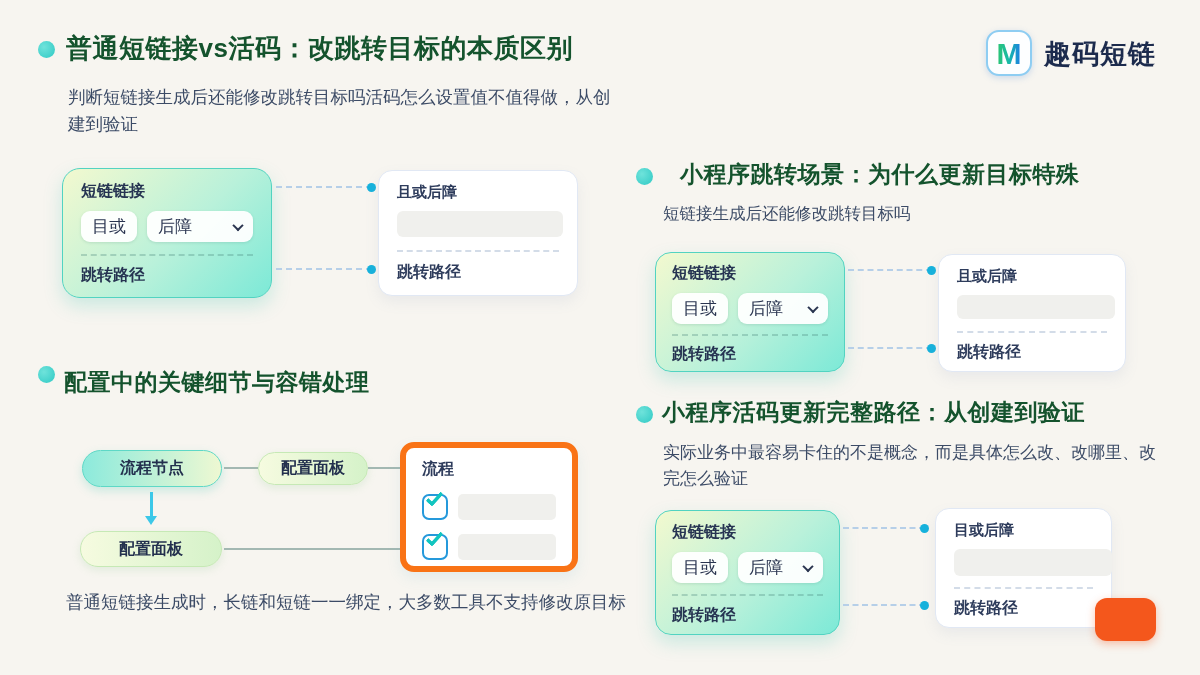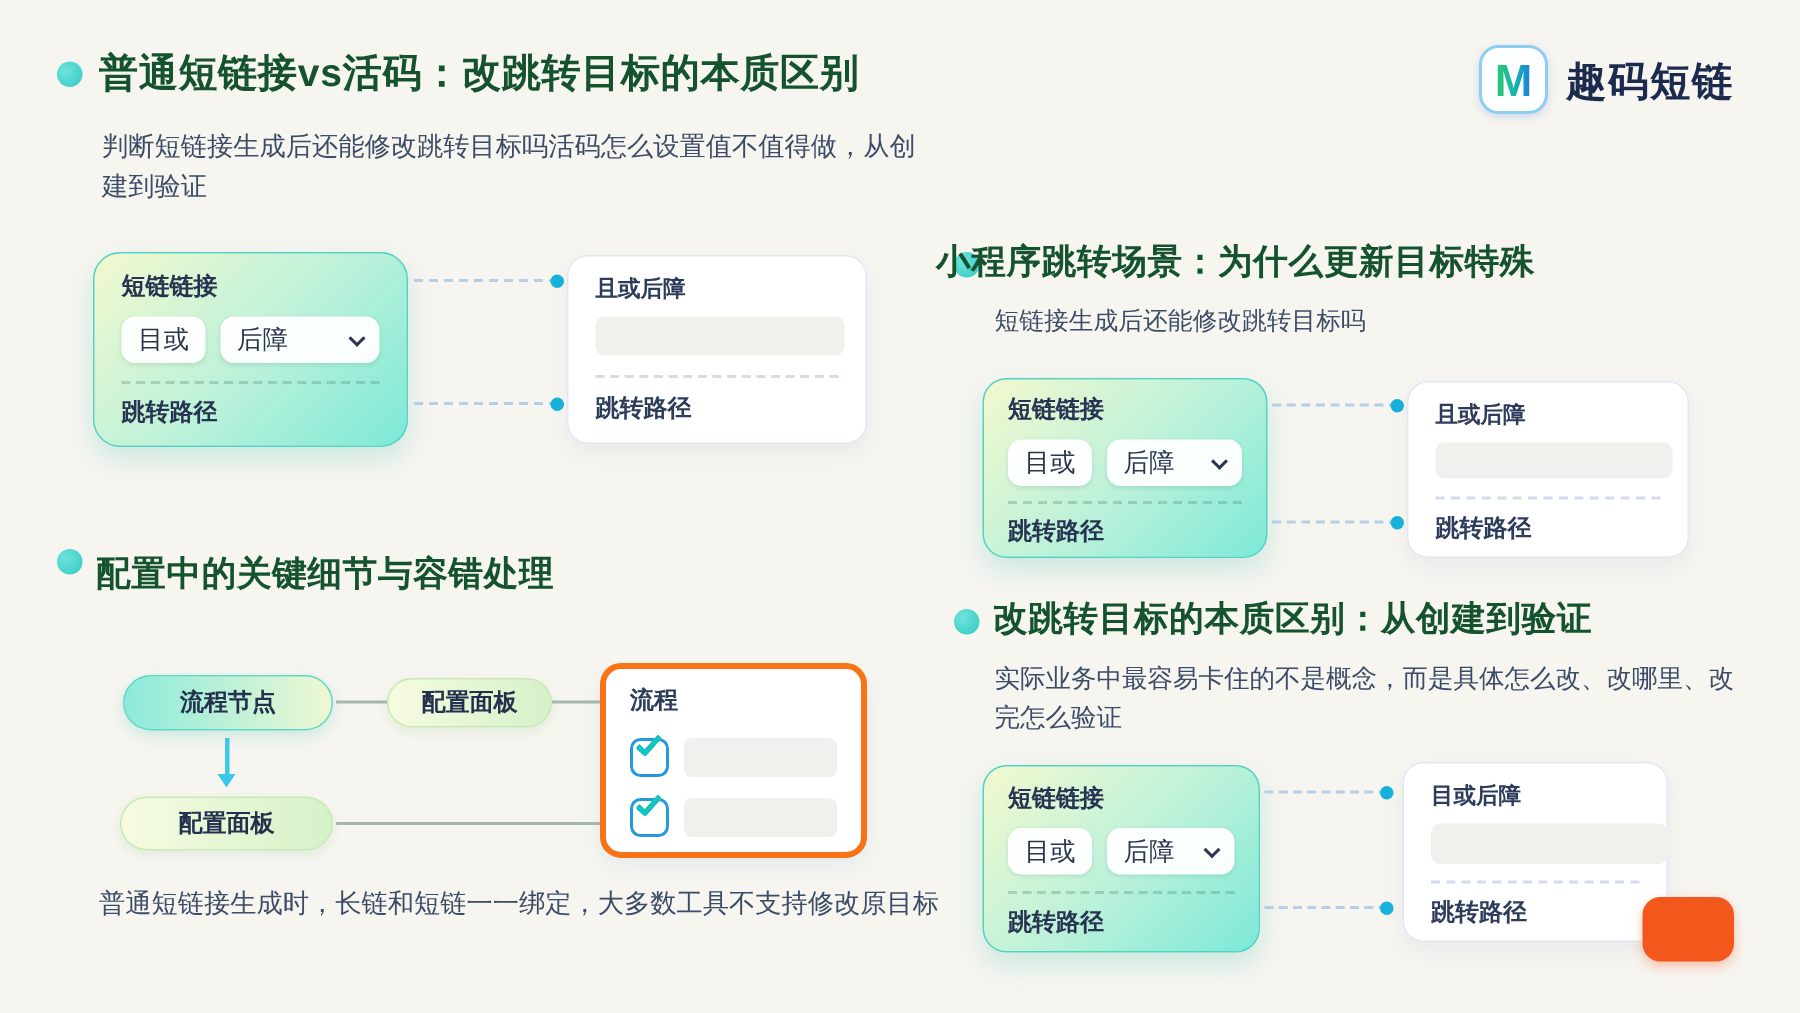--- a/index.html
+++ b/index.html
@@ -39,21 +39,21 @@
   .dot { position:absolute; right:-4px; top:-5px; width:9px; height:9px; border-radius:50%; background:#17b2dc; }
 
   
   .fpill { border-radius:50px; display:flex; align-items:center; justify-content:center;
            font-size:16px; color:#23304e; font-weight:600; }
   .fpill.teal { background:linear-gradient(90deg,#8ceadc,#eef8d2); border:1.5px solid #5ed8c6;
                 box-shadow:0 4px 10px rgba(70,200,180,.25); }
   .fpill.green { background:linear-gradient(90deg,#f6fbe0,#d5f2c9); border:1.5px solid #c6e9b5;
                  box-shadow:0 3px 8px rgba(140,200,140,.20); }
   .fline { height:2px; background:#a3b8b2; }
-  .panel { background:#fff; border:4px solid #f97316; border-radius:14px; padding:11px 16px;
+  .panel { background:#fff; border:6px solid #f97316; border-radius:14px; padding:11px 16px;
            box-shadow:0 6px 14px rgba(100,170,200,.12); }
   .plabel { font-size:16px; color:#2e3c5c; font-weight:600; }
   .cbrow { display:flex; align-items:center; gap:10px; margin-top:14px; }
   .cb { width:26px; height:26px; border:2.5px solid #2599db; border-radius:7px; background:#fff; position:relative; flex:none; }
   .tick { position:absolute; left:2px; top:-3px; width:17px; height:9px;
           border-left:4px solid #12c5c0; border-bottom:4px solid #12c5c0; transform:rotate(-48deg); border-radius:2px; }
   .cbar { background:#f0f0ed; border-radius:5px; height:26px; width:112px; }
   .varrow { width:2.5px; background:#3cc8e8; }
   .vhead { width:0; height:0; border-left:6px solid transparent; border-right:6px solid transparent; border-top:9px solid #3cc8e8; }
 
@@ -104,21 +104,21 @@
     <i class="dot"></i>
   </div>
 <div class="abs wcard" style="left:378px; top:170px; width:200px; height:126px;">
   <div class="wlabel">且或后障</div>
   <div class="bar" style="width:166px; height:26px;"></div>
   <div class="wdash"></div>
   <div class="wpath">跳转路径</div>
 </div>
 
 <div class="abs bullet" style="left:636px; top:168px;"></div>
-<div class="abs h-title" style="left:624px; top:159px; font-size:23px;">小程序跳转场景：为什么更新目标特殊</div>
+<div class="abs h-title" style="left:680px; top:159px; font-size:23px;">小程序跳转场景：为什么更新目标特殊</div>
 <div class="abs h-sub" style="left:663px; top:203px; font-size:16.5px;">短链接生成后还能修改跳转目标吗</div>
 
 <div class="abs gcard" style="left:655px; top:252px; width:190px; height:120px; padding:10px 16px; border-radius:16px;">
   <div class="glabel">短链链接</div>
   <div class="pill-row">
     <span class="wpill">目或</span>
     <span class="wpill dd" style="width:104px;">
       <span>后障</span>
       <span class="chev"></span>
     </span>
@@ -165,21 +165,21 @@
     <span class="cb">
         <i class="tick"></i>
       </span>
     <span class="cbar"></span>
   </div>
 </div>
 
 <div class="abs h-sub" style="left:66px; top:590px; font-size:17.5px; width:600px;">普通短链接生成时，长链和短链一一绑定，大多数工具不支持修改原目标</div>
 
 <div class="abs bullet" style="left:636px; top:406px;"></div>
-<div class="abs h-title" style="left:662px; top:397px; font-size:23px;">改跳转目标的本质区别：从创建到验证</div>
+<div class="abs h-title" style="left:662px; top:397px; font-size:23px;">小程序活码更新完整路径：从创建到验证</div>
 <div class="abs h-sub" style="left:663px; top:440px; font-size:17px; line-height:26px; width:505px;">实际业务中最容易卡住的不是概念，而是具体怎么改、改哪里、改完怎么验证</div>
 
 <div class="abs gcard" style="left:655px; top:510px; width:185px; height:125px; padding:11px 16px; border-radius:16px;">
   <div class="glabel">短链链接</div>
   <div class="pill-row">
     <span class="wpill">目或</span>
     <span class="wpill dd" style="width:102px;">
       <span>后障</span>
       <span class="chev"></span>
     </span>

